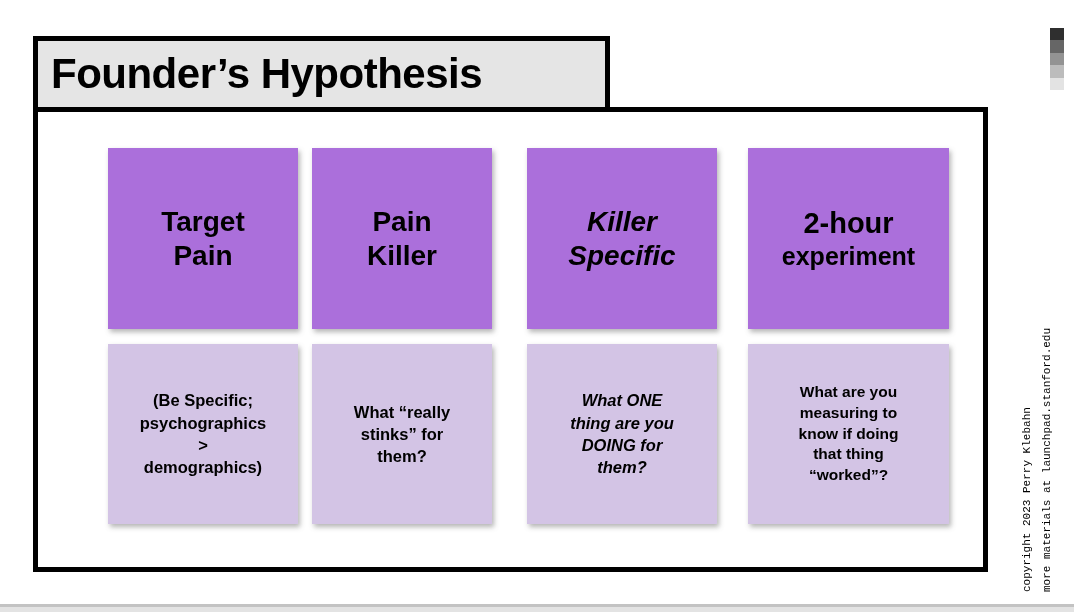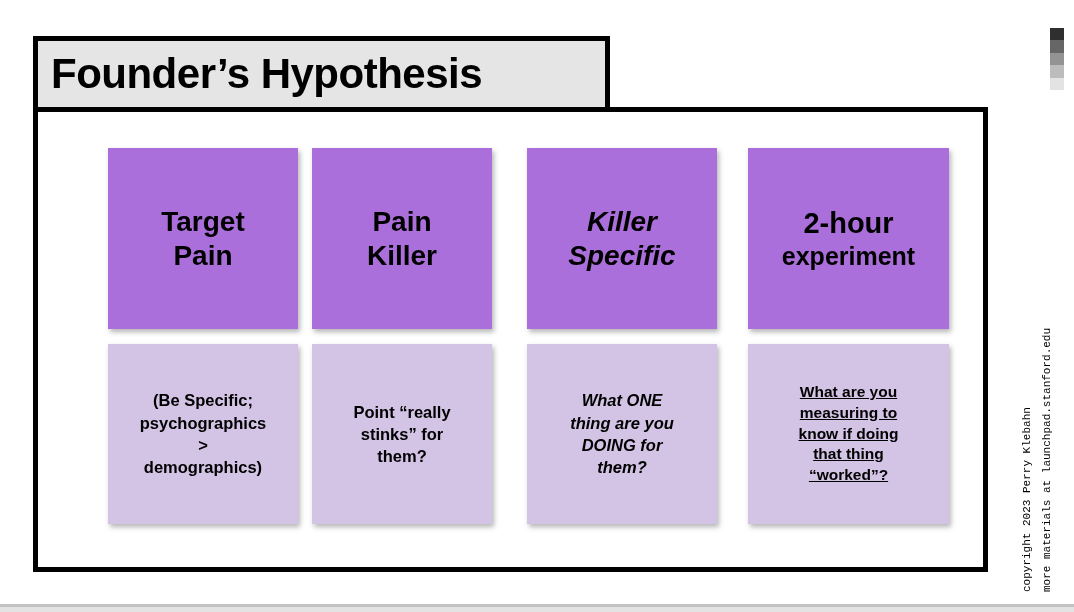--- a/index.html
+++ b/index.html
@@ -67,21 +67,21 @@
   .col-4 .hl1 { font-size: 29px; }
   .col-4 .hl2 { font-size: 25px; }
 
   .body-text {
     font-weight: bold;
     font-size: 16.5px;
     line-height: 1.35;
     white-space: pre-line;
     padding: 0 6px;
   }
-  .col-4 .body-text { font-size: 15.5px; line-height: 1.35; text-decoration: underline; }
+  .col-4 .body-text { font-size: 15.5px; line-height: 1.35; }
 
   
   .credit {
     position: absolute;
     white-space: nowrap;
     font-family: "Liberation Mono", monospace;
     font-size: 11px;
     color: #000;
     transform: rotate(-90deg);
     transform-origin: 0 0;
@@ -132,21 +132,21 @@
   </div>
 
   <div class="col col-2">
     <div class="card header-card">
       <div class="header-text">
         <span class="hl1">Pain</span>
         <span class="hl2">Killer</span>
       </div>
     </div>
     <div class="card body-card">
-      <div class="body-text">Point “really
+      <div class="body-text">What “really
 stinks” for
 them?</div>
     </div>
   </div>
 
   <div class="col col-3">
     <div class="card header-card">
       <div class="header-text">
         <span class="hl1">Killer</span>
         <span class="hl2">Specific</span>

